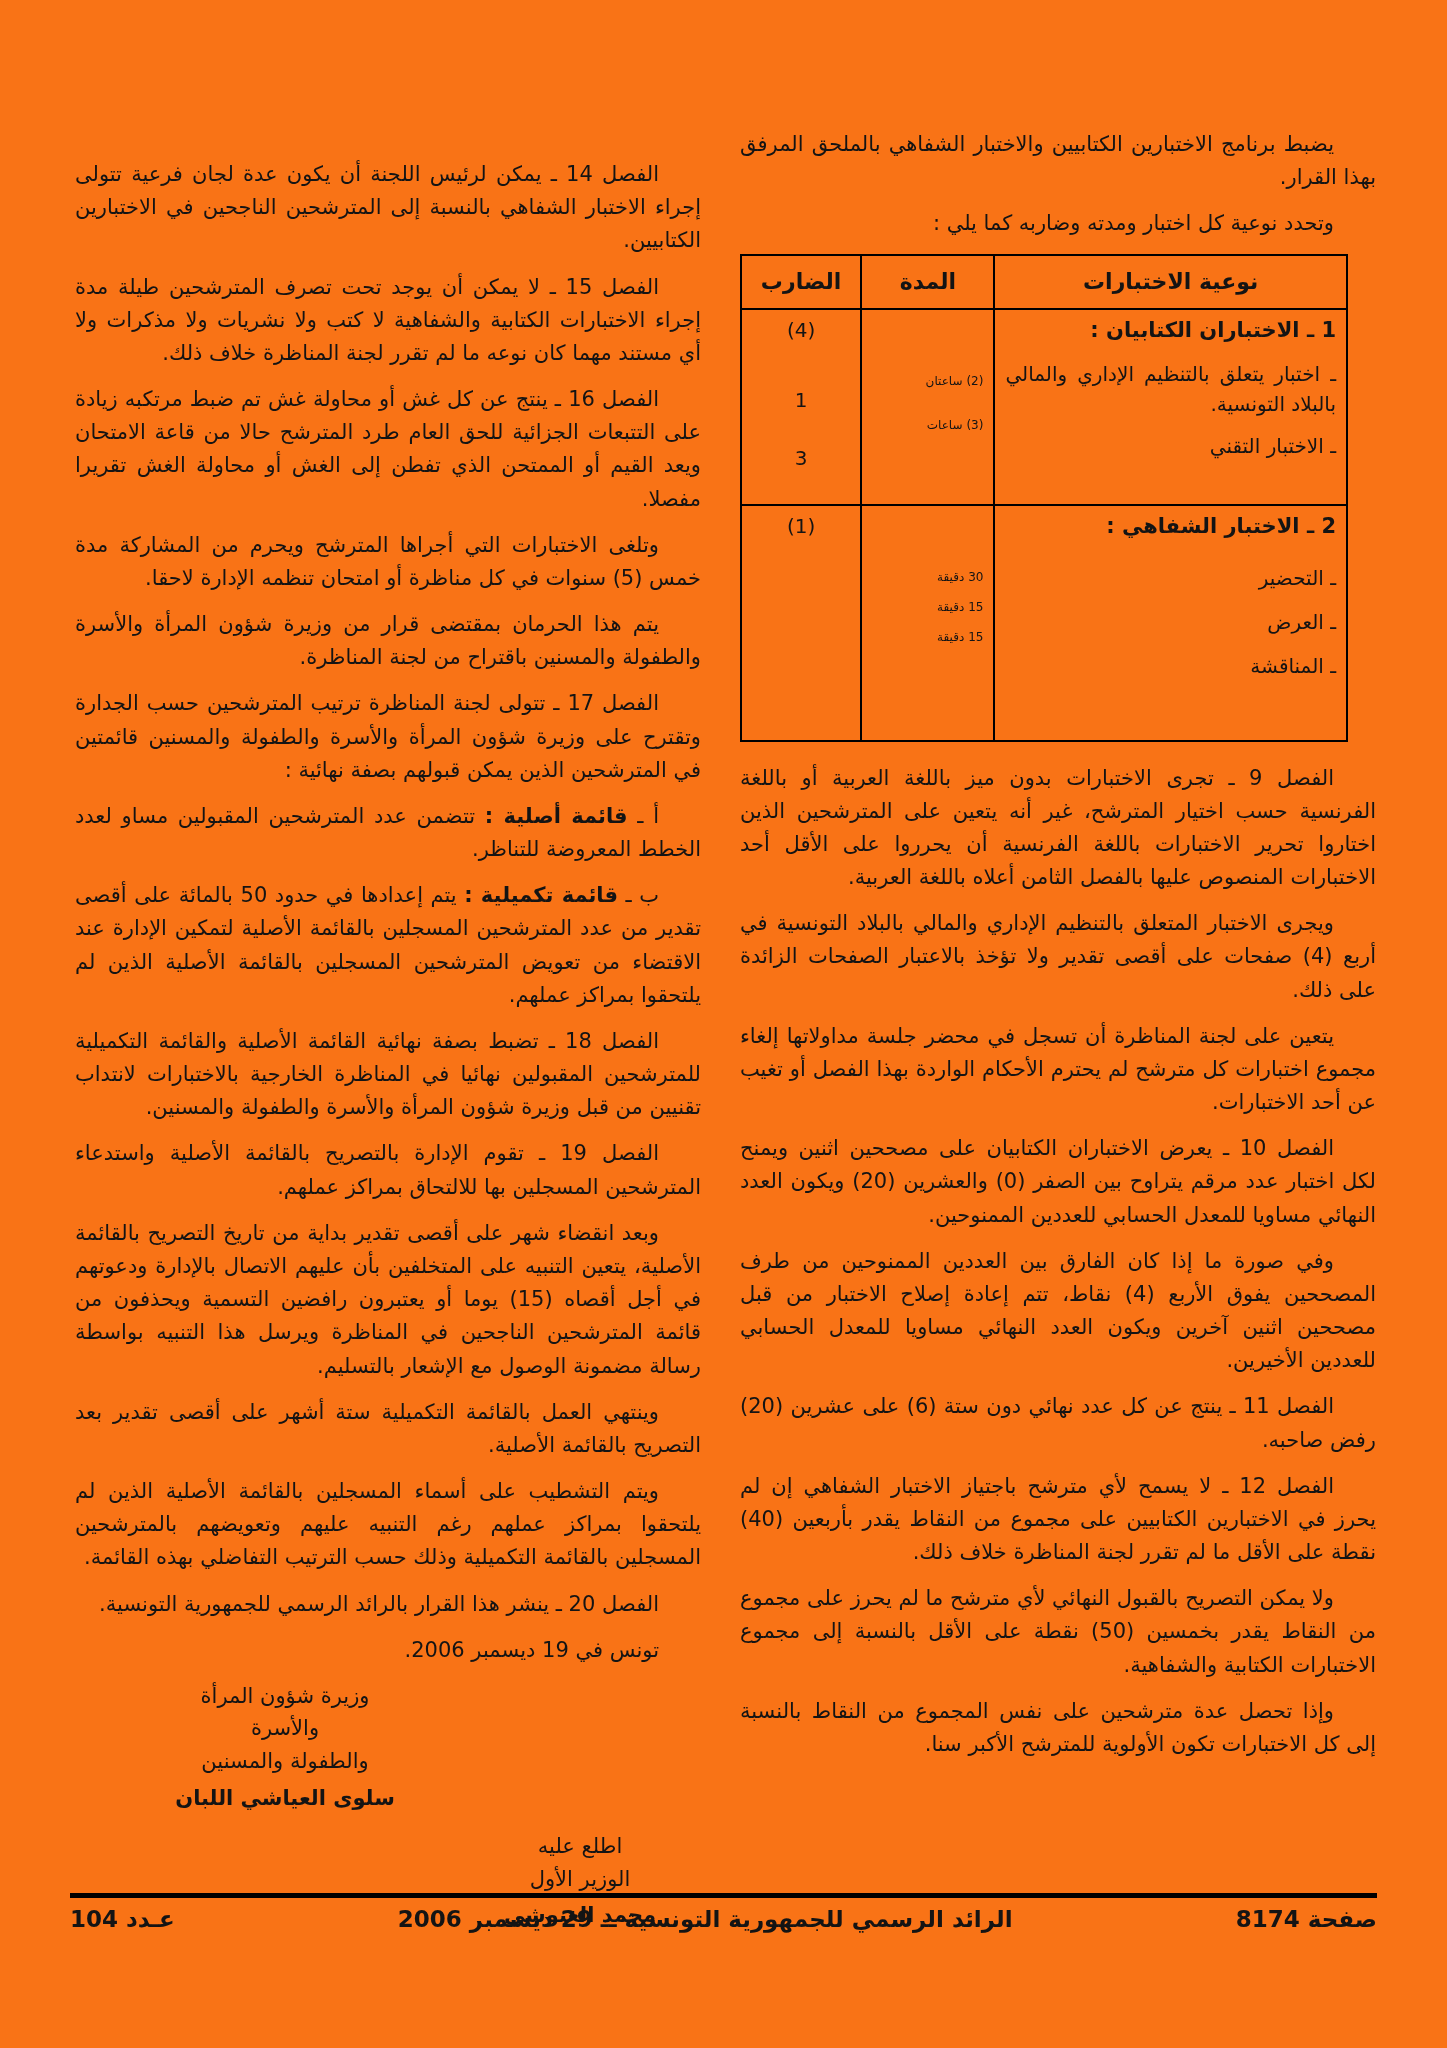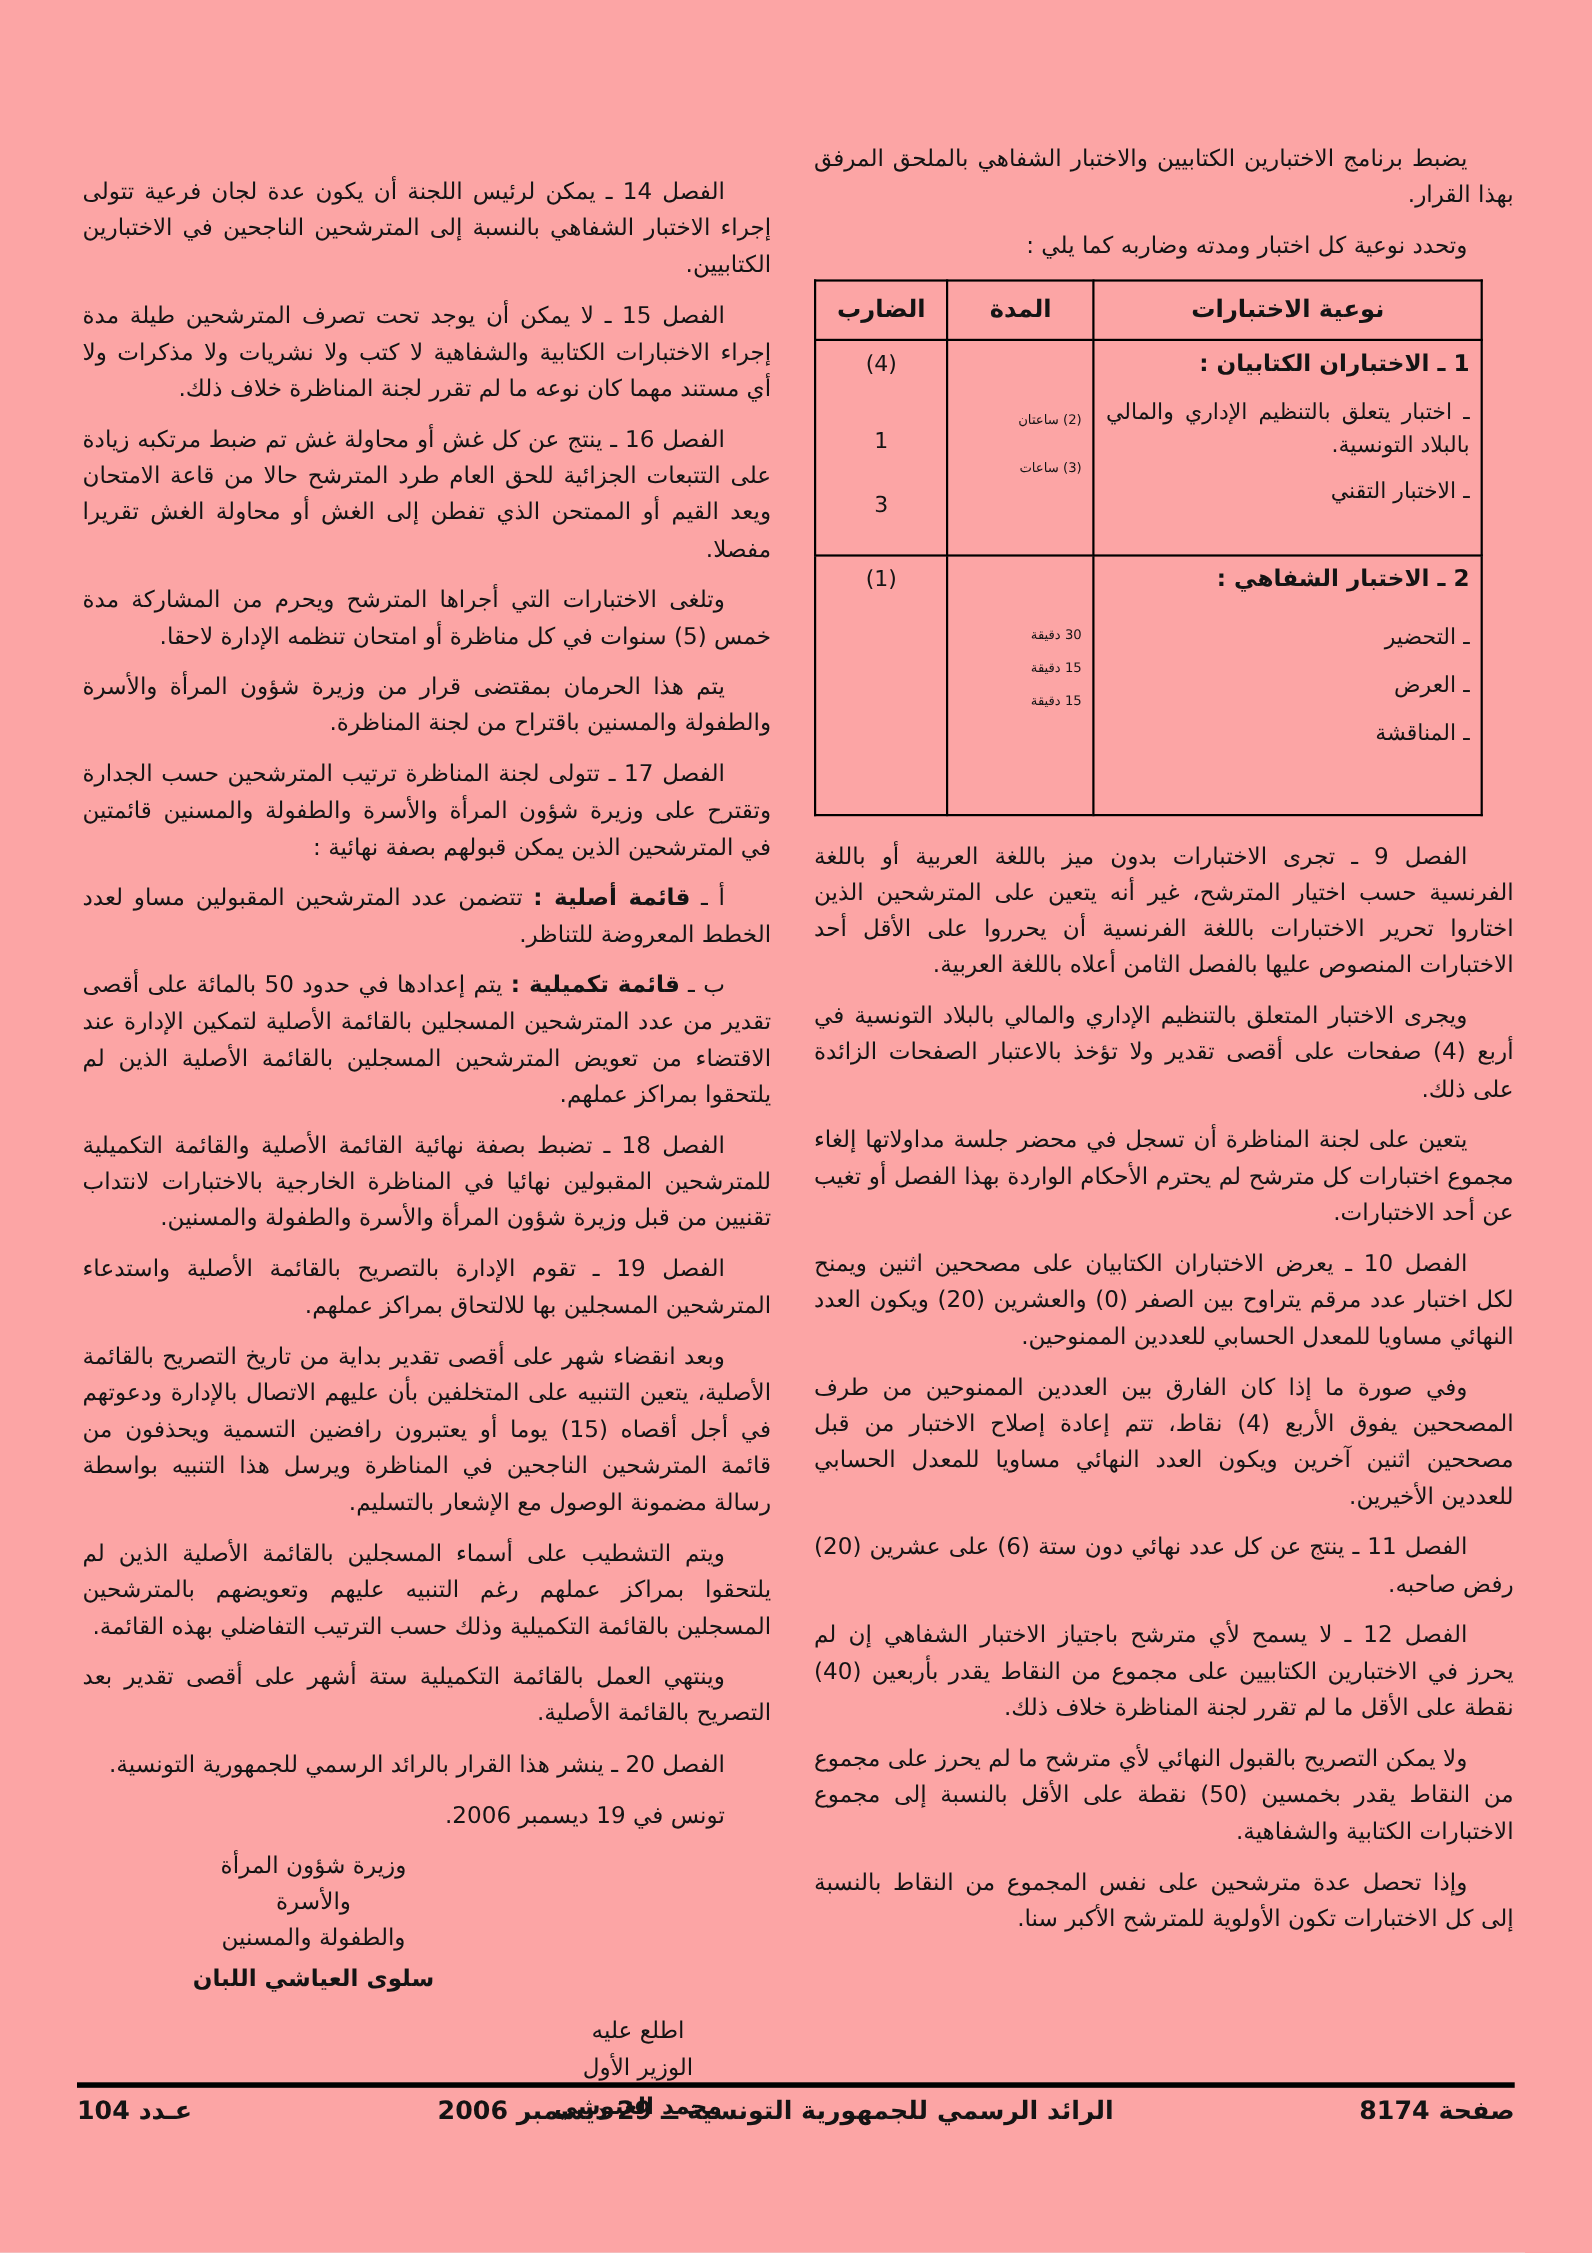--- a/index.html
+++ b/index.html
@@ -1,16 +1,16 @@
 <!DOCTYPE html>
 <html dir="rtl" lang="ar"><head>
 <meta charset="utf-8">
 <style>
   html,body{margin:0;padding:0;background:#e8e8e8;}
-  .page{position:relative;width:1447px;height:2048px;background:#fca5a5;margin:0 auto;
+  .page{position:relative;width:1447px;height:2048px;background:#f97316;margin:0 auto;
         font-family:"DejaVu Sans",sans-serif;color:#141414;direction:rtl;overflow:hidden;}
   .col{position:absolute;}
   .col-right{left:740px;top:128px;width:636px;}
   .col-left{left:75px;top:158px;width:626px;}
   .para{margin:0 0 13px 0;font-size:21px;line-height:1.58;text-align:justify;text-indent:42px;}
   .para .lead{font-weight:bold;}
   
   .exam-table{border-collapse:collapse;margin:8px 28px 20px auto;table-layout:fixed;}
   .exam-table th,.exam-table td{border:2px solid #000;vertical-align:top;padding:6px 10px;}
   .exam-table th{font-weight:bold;font-size:22px;text-align:center;height:44px;vertical-align:middle;padding:4px;}
@@ -114,22 +114,22 @@
     <p class="para">الفصل 15 ـ لا يمكن أن يوجد تحت تصرف المترشحين طيلة مدة إجراء الاختبارات الكتابية والشفاهية لا كتب ولا نشريات ولا مذكرات ولا أي مستند مهما كان نوعه ما لم تقرر لجنة المناظرة خلاف ذلك.</p>
     <p class="para">الفصل 16 ـ ينتج عن كل غش أو محاولة غش تم ضبط مرتكبه زيادة على التتبعات الجزائية للحق العام طرد المترشح حالا من قاعة الامتحان ويعد القيم أو الممتحن الذي تفطن إلى الغش أو محاولة الغش تقريرا مفصلا.</p>
     <p class="para">وتلغى الاختبارات التي أجراها المترشح ويحرم من المشاركة مدة خمس (5) سنوات في كل مناظرة أو امتحان تنظمه الإدارة لاحقا.</p>
     <p class="para">يتم هذا الحرمان بمقتضى قرار من وزيرة شؤون المرأة والأسرة والطفولة والمسنين باقتراح من لجنة المناظرة.</p>
     <p class="para">الفصل 17 ـ تتولى لجنة المناظرة ترتيب المترشحين حسب الجدارة وتقترح على وزيرة شؤون المرأة والأسرة والطفولة والمسنين قائمتين في المترشحين الذين يمكن قبولهم بصفة نهائية :</p>
     <p class="para"><span>أ ـ </span><span class="lead">قائمة أصلية :</span><span> تتضمن عدد المترشحين المقبولين مساو لعدد الخطط المعروضة للتناظر.</span></p>
     <p class="para"><span>ب ـ </span><span class="lead">قائمة تكميلية :</span><span> يتم إعدادها في حدود 50 بالمائة على أقصى تقدير من عدد المترشحين المسجلين بالقائمة الأصلية لتمكين الإدارة عند الاقتضاء من تعويض المترشحين المسجلين بالقائمة الأصلية الذين لم يلتحقوا بمراكز عملهم.</span></p>
     <p class="para">الفصل 18 ـ تضبط بصفة نهائية القائمة الأصلية والقائمة التكميلية للمترشحين المقبولين نهائيا في المناظرة الخارجية بالاختبارات لانتداب تقنيين من قبل وزيرة شؤون المرأة والأسرة والطفولة والمسنين.</p>
     <p class="para">الفصل 19 ـ تقوم الإدارة بالتصريح بالقائمة الأصلية واستدعاء المترشحين المسجلين بها للالتحاق بمراكز عملهم.</p>
     <p class="para">وبعد انقضاء شهر على أقصى تقدير بداية من تاريخ التصريح بالقائمة الأصلية، يتعين التنبيه على المتخلفين بأن عليهم الاتصال بالإدارة ودعوتهم في أجل أقصاه (15) يوما أو يعتبرون رافضين التسمية ويحذفون من قائمة المترشحين الناجحين في المناظرة ويرسل هذا التنبيه بواسطة رسالة مضمونة الوصول مع الإشعار بالتسليم.</p>
+    <p class="para">وينتهي العمل بالقائمة التكميلية ستة أشهر على أقصى تقدير بعد التصريح بالقائمة الأصلية.</p>
     <p class="para">ويتم التشطيب على أسماء المسجلين بالقائمة الأصلية الذين لم يلتحقوا بمراكز عملهم رغم التنبيه عليهم وتعويضهم بالمترشحين المسجلين بالقائمة التكميلية وذلك حسب الترتيب التفاضلي بهذه القائمة.</p>
-    <p class="para">وينتهي العمل بالقائمة التكميلية ستة أشهر على أقصى تقدير بعد التصريح بالقائمة الأصلية.</p>
     <p class="para">الفصل 20 ـ ينشر هذا القرار بالرائد الرسمي للجمهورية التونسية.</p>
     <p class="para">تونس في 19 ديسمبر 2006.</p>
 
     <div class="sig sig-minister">
       <div>وزيرة شؤون المرأة والأسرة</div>
       <div>والطفولة والمسنين</div>
       <div class="sig-name">سلوى العياشي اللبان</div>
     </div>
 
     <div class="sig sig-countersign">

